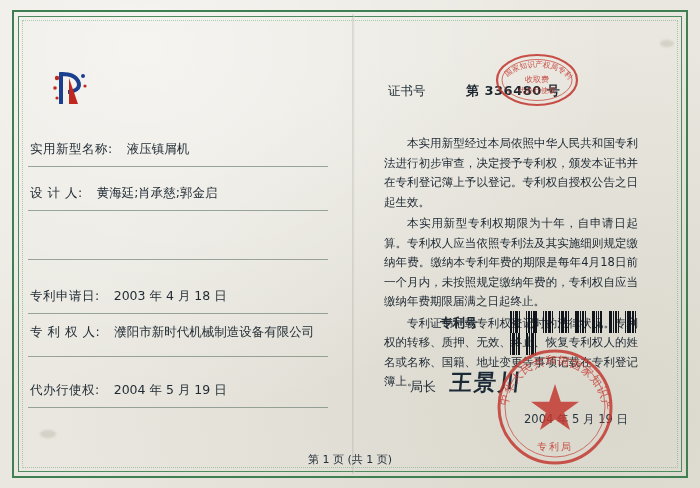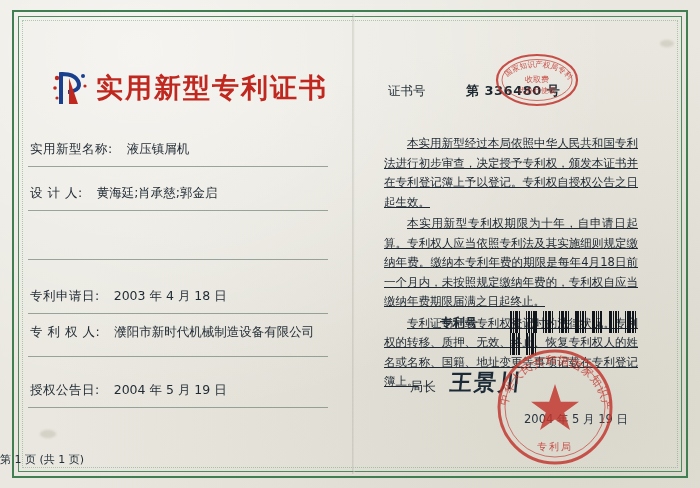--- a/index.html
+++ b/index.html
@@ -102,21 +102,21 @@
     position: absolute;
     left: 384px;
     top: 134px;
     width: 258px;
     font-size: 11.5px;
     line-height: 19.5px;
     color: #1d2832;
     text-align: justify;
     text-justify: inter-ideograph;
   }
-  .body-text p { margin: 0 4px 2px 0; text-indent: 2em; text-decoration: underline; }
+  .body-text p { margin: 0 4px 2px 0; text-indent: 2em; }
   
   .patent-no-label {
     position: absolute;
     left: 440px; top: 315px;
     font-size: 12.5px;
     color: #1f2a33;
     font-weight: bold;
   }
   .barcode {
     position: absolute;
@@ -150,21 +150,21 @@
   .sign-date {
     position: absolute;
     left: 524px; top: 412px;
     font-size: 11.5px;
     color: #2a3540;
   }
   
   .footer {
     position: absolute;
     left: 0; right: 0; top: 452px;
-    text-align: left;
+    text-align: center;
     font-size: 11px;
     color: #23303a;
   }
   
   .seal-top {
     position: absolute;
     left: 494px; top: 52px;
     width: 86px; height: 56px;
     opacity: .85;
   }
@@ -201,21 +201,20 @@
       <path d="M13 38 L13 8 C13 8 26 7 30 15 C34 23 25 26 20 26" fill="none" stroke="#1b3f8f" stroke-width="4"></path>
       <path d="M21 38 L21 12 L30 38 Z" fill="#c0281f"></path>
       <circle cx="9" cy="12" r="2.2" fill="#c0281f"></circle>
       <circle cx="7" cy="22" r="1.8" fill="#c0281f"></circle>
       <circle cx="9" cy="32" r="1.6" fill="#c0281f"></circle>
       <circle cx="35" cy="10" r="2" fill="#1b3f8f"></circle>
       <circle cx="37" cy="20" r="1.6" fill="#c0281f"></circle>
     </svg>
   </div>
 
-  <div class="title">实用新型专利证书</div>
 
   <div class="cert-no-label">证书号</div>
   <div class="cert-no-value">第 336480 号</div>
 
   <div class="seal-top">
     <svg width="86" height="56" viewBox="0 0 86 56">
       <ellipse cx="43" cy="28" rx="40" ry="25" fill="none" stroke="#c2342c" stroke-width="2.2"></ellipse>
       <ellipse cx="43" cy="28" rx="35" ry="20.5" fill="none" stroke="#c2342c" stroke-width="0.8"></ellipse>
       <path id="arcT" d="M10,30 A34,20 0 0,1 76,30" fill="none"></path>
       <text font-size="7.5" class="seal-text-red" font-family="DejaVu Sans, sans-serif">
@@ -246,21 +245,21 @@
   </div>
   <div class="rule" style="top:313px;"></div>
 
   <div class="field" style="top:324px;">
     <span class="lab">专 利 权 人:</span>
     <span class="val">濮阳市新时代机械制造设备有限公司</span>
   </div>
   <div class="rule" style="top:356px;"></div>
 
   <div class="field" style="top:382px;">
-    <span class="lab">授权公告日:</span>
+    <span class="lab">代办行使权:</span>
     <span class="val">2004 年 5 月 19 日</span>
   </div>
   <div class="rule" style="top:407px;"></div>
 
   <div class="body-text">
     <p>本实用新型经过本局依照中华人民共和国专利法进行初步审查，决定授予专利权，颁发本证书并在专利登记簿上予以登记。专利权自授权公告之日起生效。</p>
     <p>本实用新型专利权期限为十年，自申请日起算。专利权人应当依照专利法及其实施细则规定缴纳年费。缴纳本专利年费的期限是每年4月18日前一个月内，未按照规定缴纳年费的，专利权自应当缴纳年费期限届满之日起终止。</p>
     <p>专利证书记载专利权登记时的法律状况。专利权的转移、质押、无效、终止、恢复专利权人的姓名或名称、国籍、地址变更等事项记载在专利登记簿上。</p>
   </div>
 

